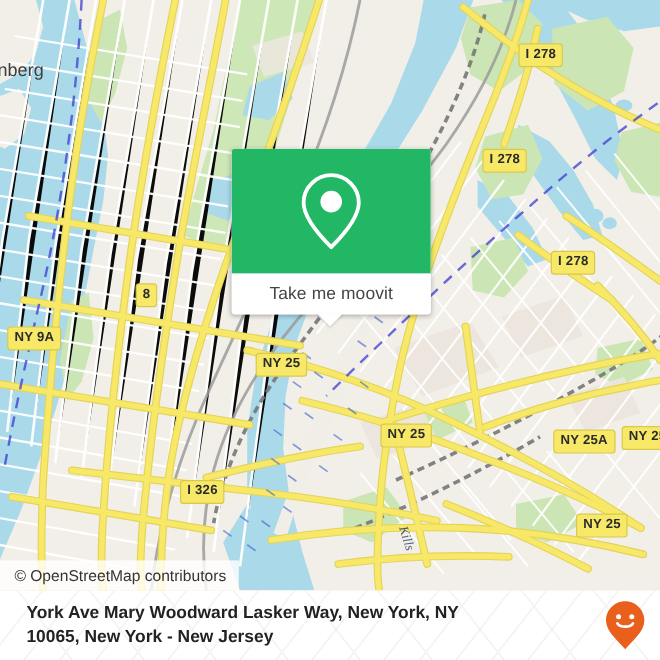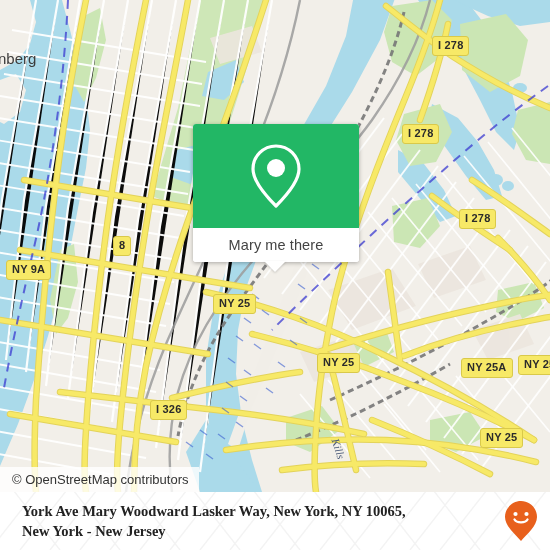--- a/index.html
+++ b/index.html
@@ -158,21 +158,21 @@
 
   #footer-address {
     position: relative;
     z-index: 2;
     margin-left: 22px;
     width: 390px;
     color: #222222;
     font-weight: bold;
     font-size: 14.5px;
     line-height: 20px;
-    font-family: Liberation Serif, serif;
+    font-family: Liberation Sans, sans-serif;
   }
 
   #brand-logo {
     position: absolute;
     z-index: 2;
     right: 12px;
     top: 9px;
     display: flex;
     align-items: center;
     height: 40px;
@@ -434,42 +434,42 @@
             <path d="M290,340 l7,5"></path>
           <path d="M278,362 l7,5"></path>
             <path d="M266,388 l7,5"></path>
         </g>
       </g>
     </svg>
 
     <div class="shield" style="left:432px; top:36px;">I 278</div>
     <div class="shield" style="left:402px; top:124px;">I 278</div>
     <div class="shield" style="left:459px; top:209px;">I 278</div>
-    <div class="shield" style="left:6px;   top:260px;">NY 9A</div>
+    <div class="shield" style="left:6px;   top:272px;">NY 9A</div>
     <div class="shield" style="left:113px; top:236px;">8</div>
     <div class="shield" style="left:213px; top:294px;">NY 25</div>
     <div class="shield" style="left:317px; top:353px;">NY 25</div>
     <div class="shield" style="left:413px; top:358px;margin-left:48px;">NY 25A</div>
     <div class="shield" style="left:518px; top:355px;">NY 25</div>
     <div class="shield" style="left:480px; top:428px;">NY 25</div>
     <div class="shield" style="left:150px; top:400px;">I 326</div>
 
     <div class="place-label" style="left:-2px; top:50px;">nberg</div>
 
     <div class="water-label" style="left:341px; top:437px; transform:rotate(72deg); transform-origin:left top;">Kills</div>
 
     <div id="popup-card">
       <div id="popup-head">
         <svg width="56" height="68" viewBox="0 0 56 68">
           <path d="M28 4 C15.3 4 5 14.3 5 27 C5 38 16 52 28 64 C40 52 51 38 51 27 C51 14.3 40.7 4 28 4 Z" fill="none" stroke="#ffffff" stroke-width="3.2" stroke-linejoin="round"></path>
           <circle cx="28" cy="26" r="9" fill="#ffffff"></circle>
         </svg>
       </div>
       <div id="popup-foot">
-        <span id="popup-foot-label">Mary me there</span>
+        <span id="popup-foot-label">Take me moovit</span>
       </div>
     </div>
     <div id="popup-tail"></div>
 
     <div id="attribution">
       <span id="attribution-text">© OpenStreetMap contributors</span>
     </div>
   </div>
 
   <div id="footer">

